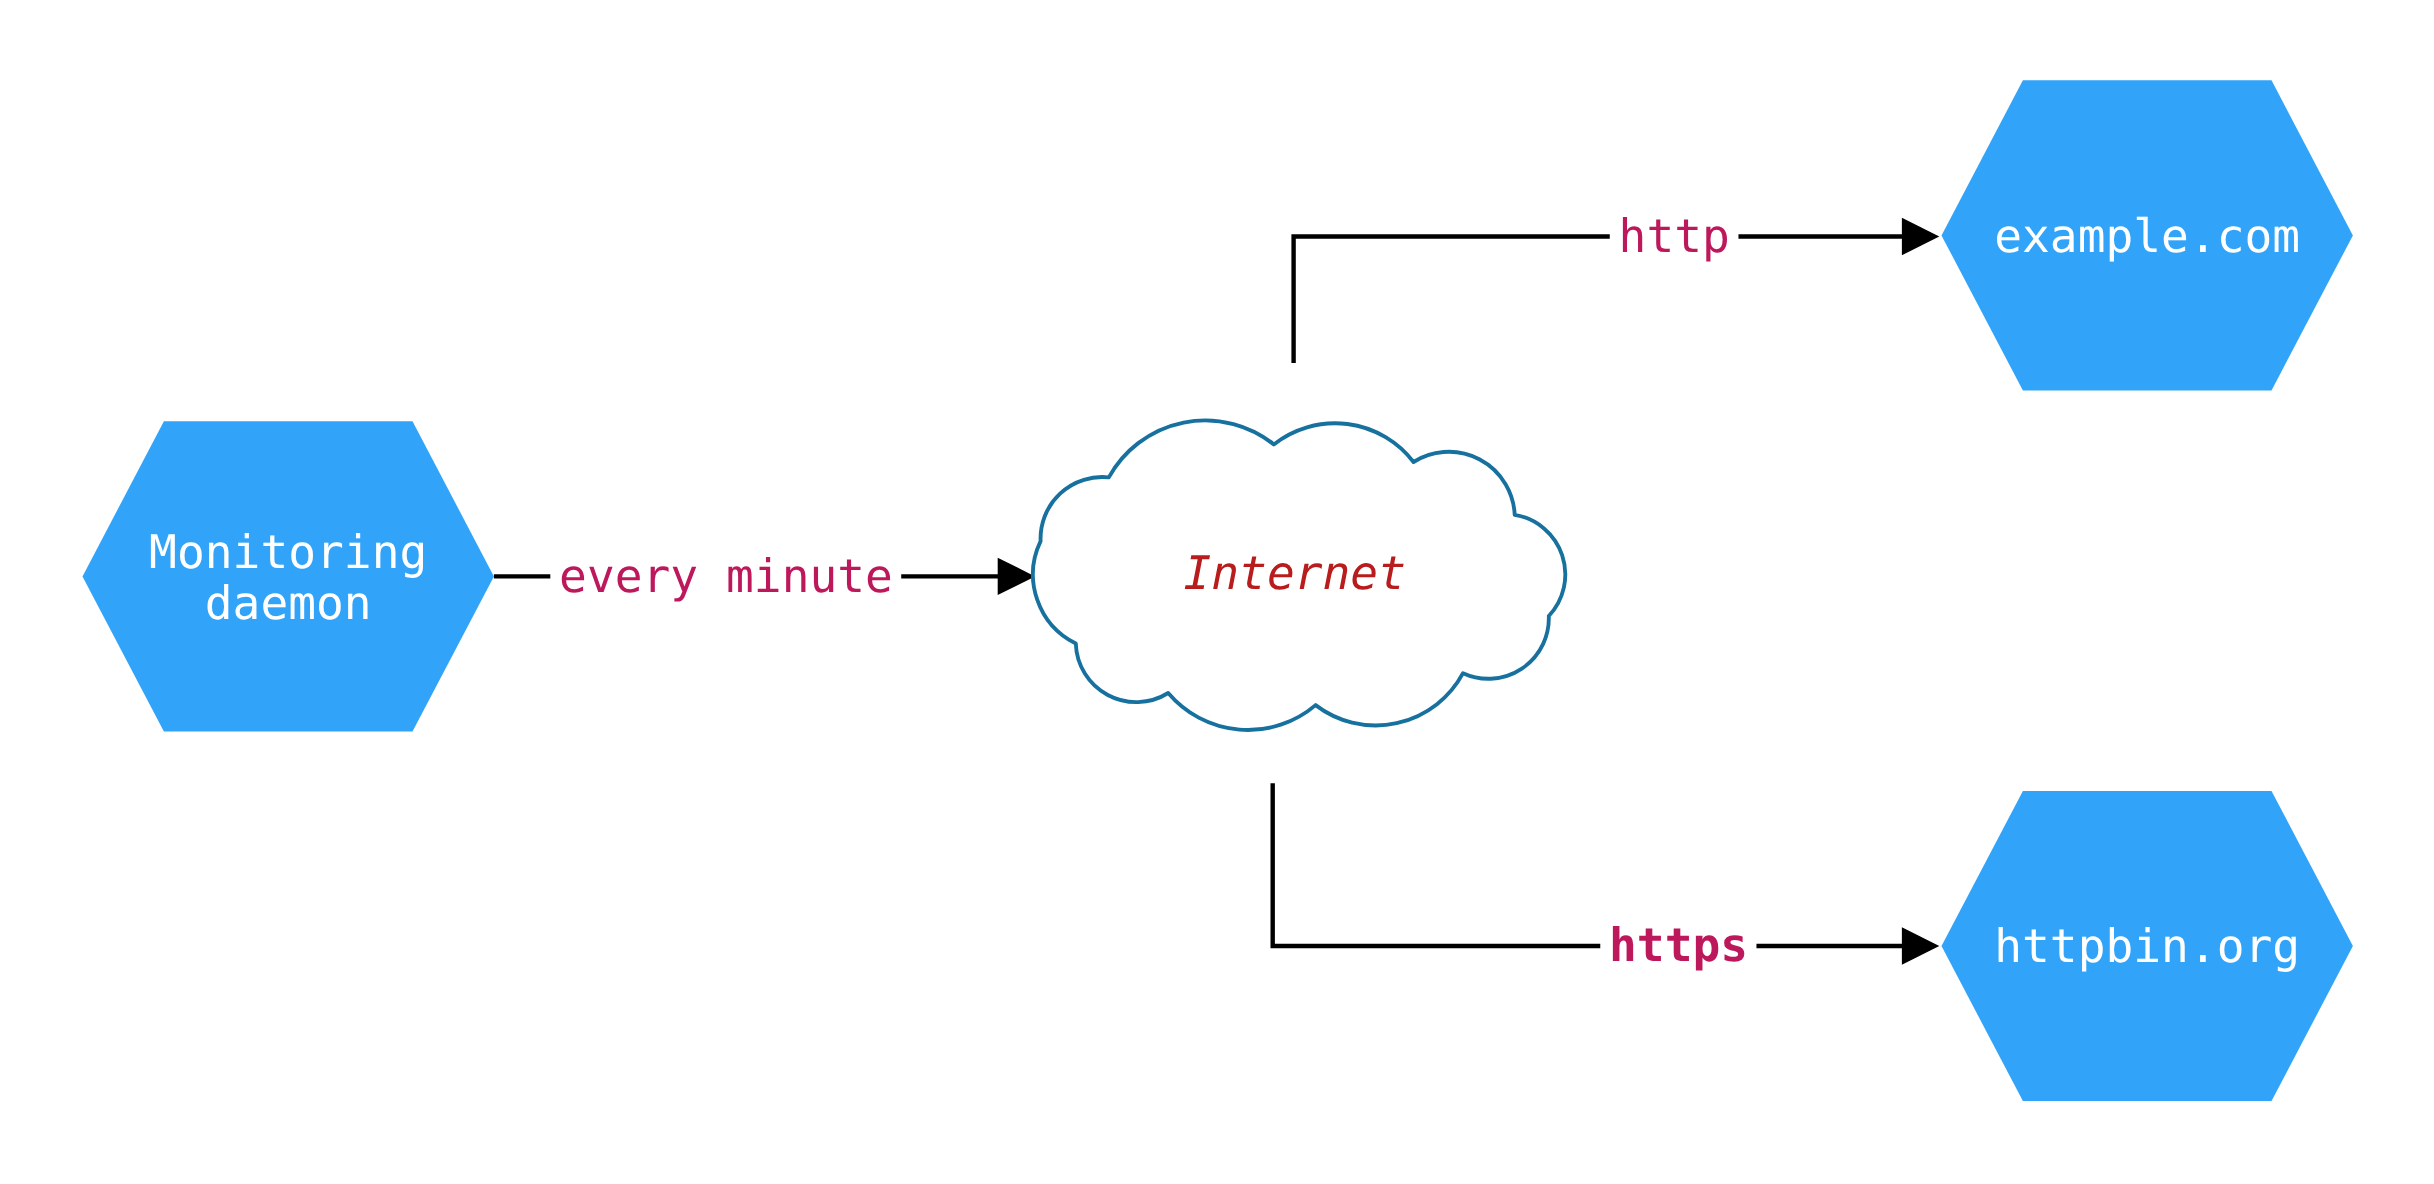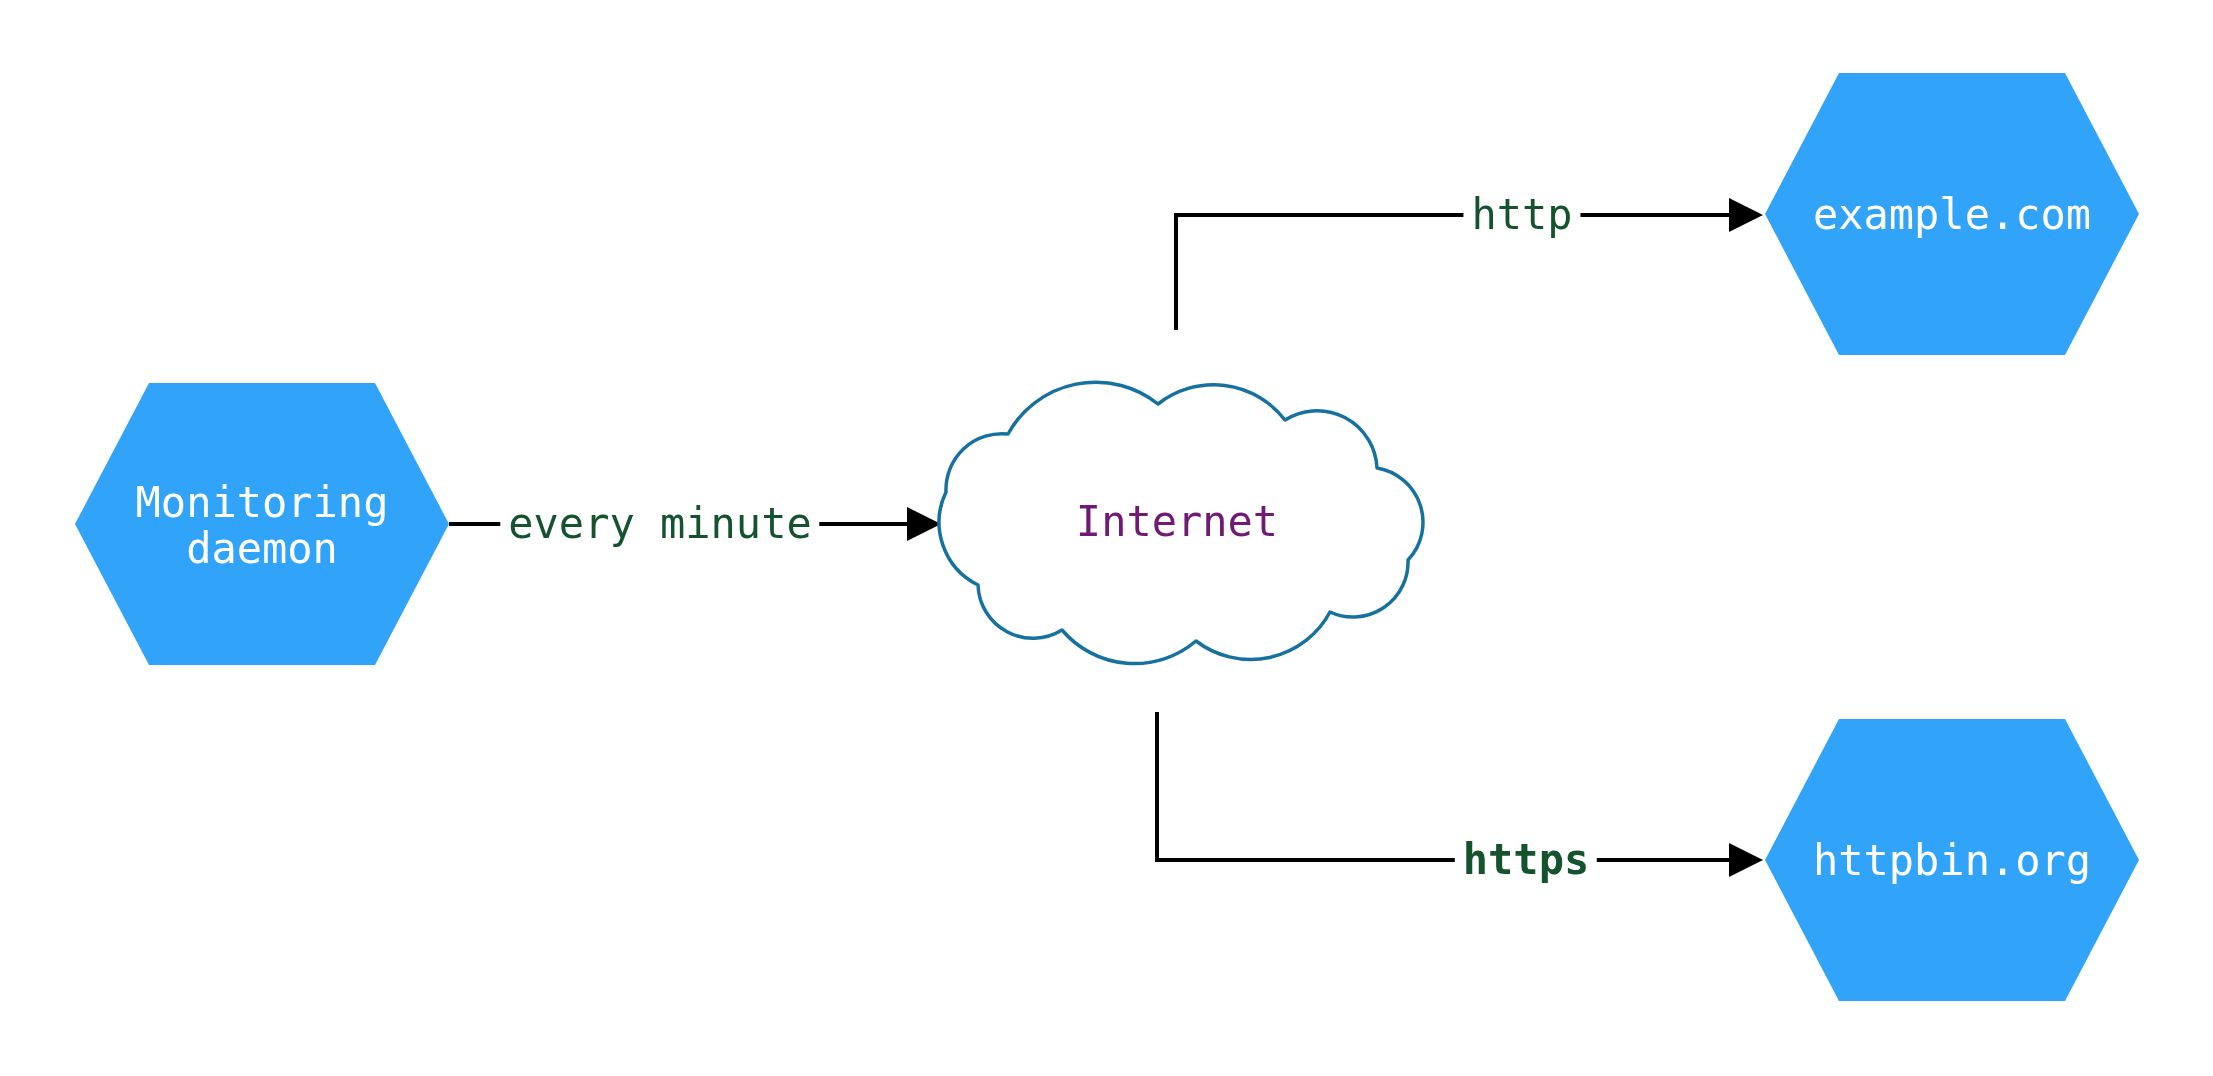--- a/index.html
+++ b/index.html
@@ -42,24 +42,25 @@
     transform: translate(-50%, -50%);
     font-size: 42px;
     line-height: 1.1;
     white-space: pre-line;
     text-align: center;
   }
   .node-label-white {
     color: #ffffff;
   }
   .node-label-black {
-    color: #701a75;
+    color: #b91c1c;
+    font-style: italic;
   }
   .edge-label {
-    color: #14532d;
+    color: #be185d;
     background: #ffffff;
     padding: 2px 8px;
     white-space: nowrap;
   }
 </style>
 </head>
 <body>
 
 <div id="diagram">
 

